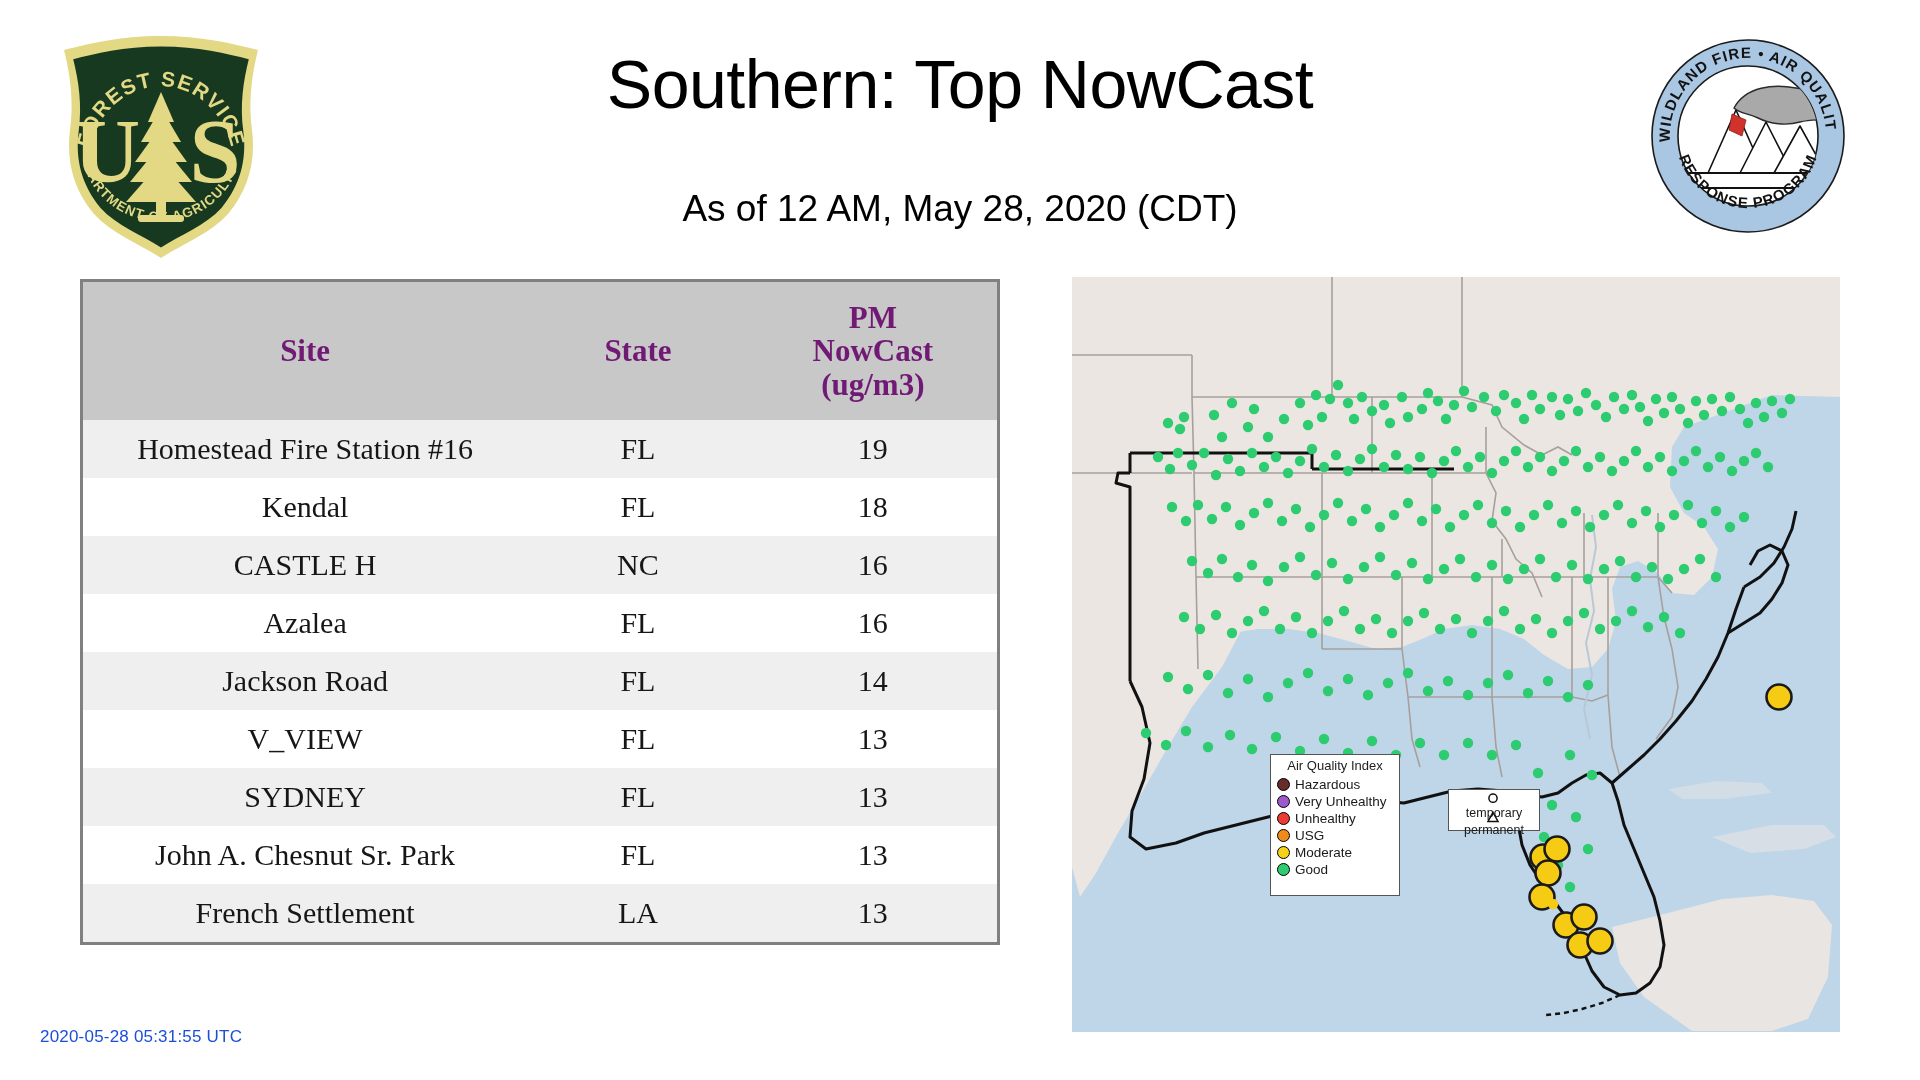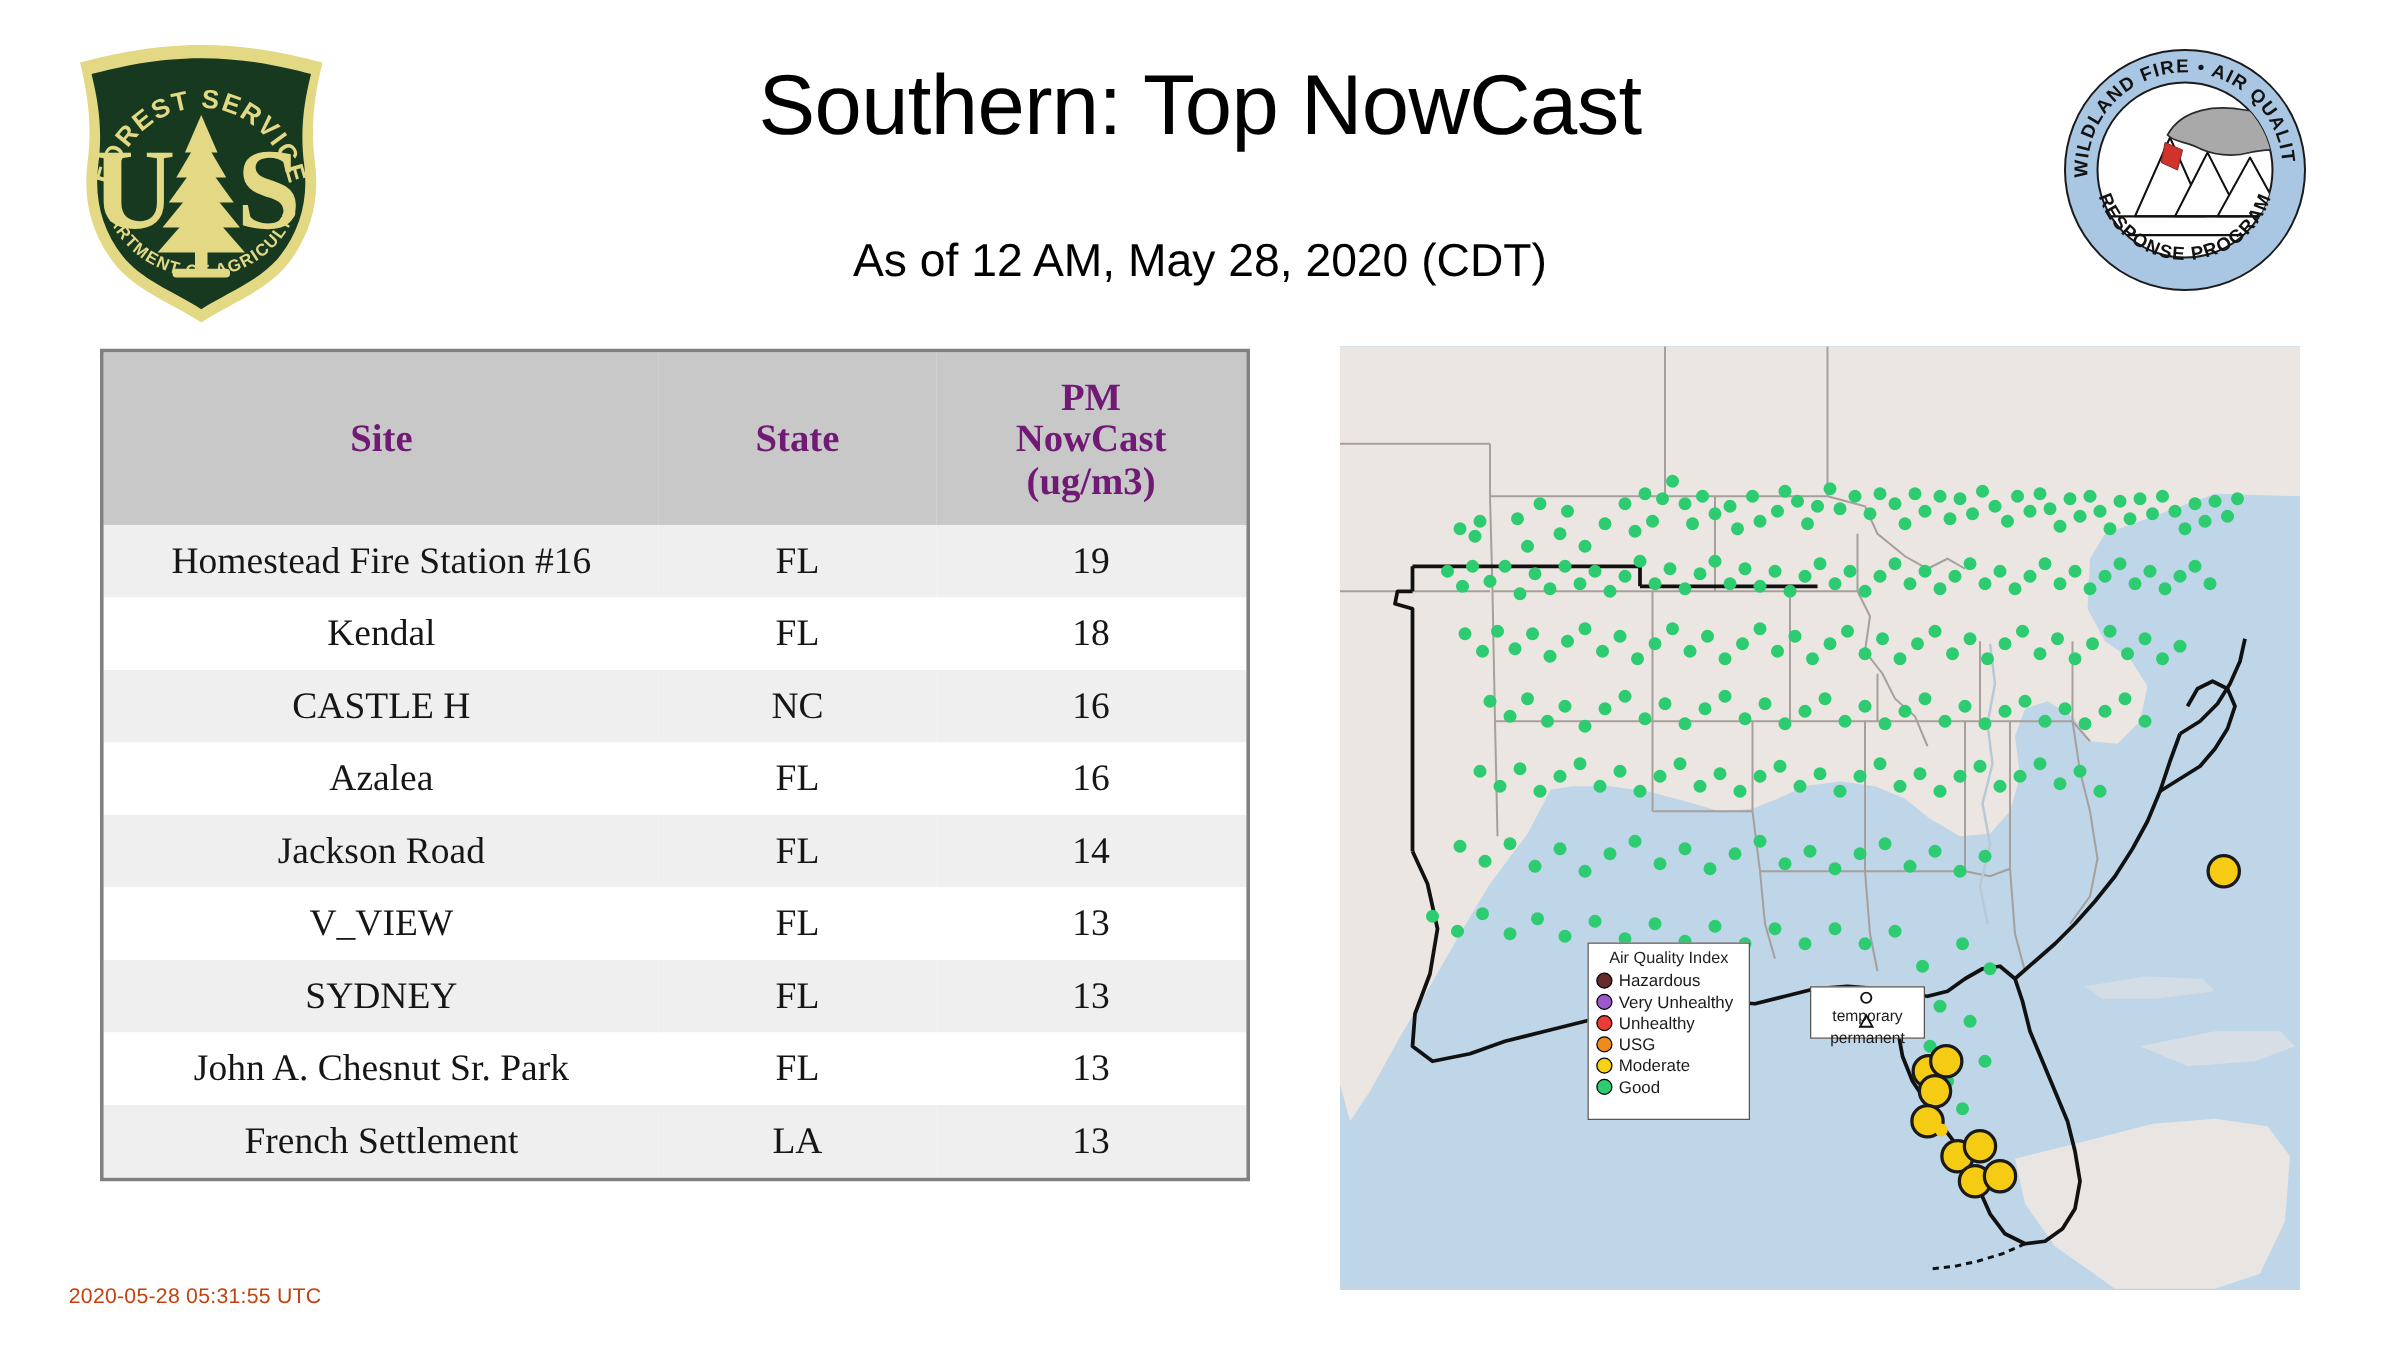--- a/index.html
+++ b/index.html
@@ -104,25 +104,25 @@
     padding: 0;
     vertical-align: middle;
     border: none;
   }
   table.nowcast tbody tr:nth-child(odd)  td { background: #efefef; }
   table.nowcast tbody tr:nth-child(even) td { background: #ffffff; }
 
   
   #footer-timestamp {
     position: absolute;
-    left: 55px;
+    left: 40px;
     top: 1027px;
     font-family: "Liberation Sans", sans-serif;
     font-size: 17px;
-    color: #c2410c;
+    color: #1d4ed8;
     letter-spacing: 0.2px;
   }
 
   
   #map-panel {
     position: absolute;
     left: 1072px;
     top: 277px;
     width: 768px;
     height: 755px;

